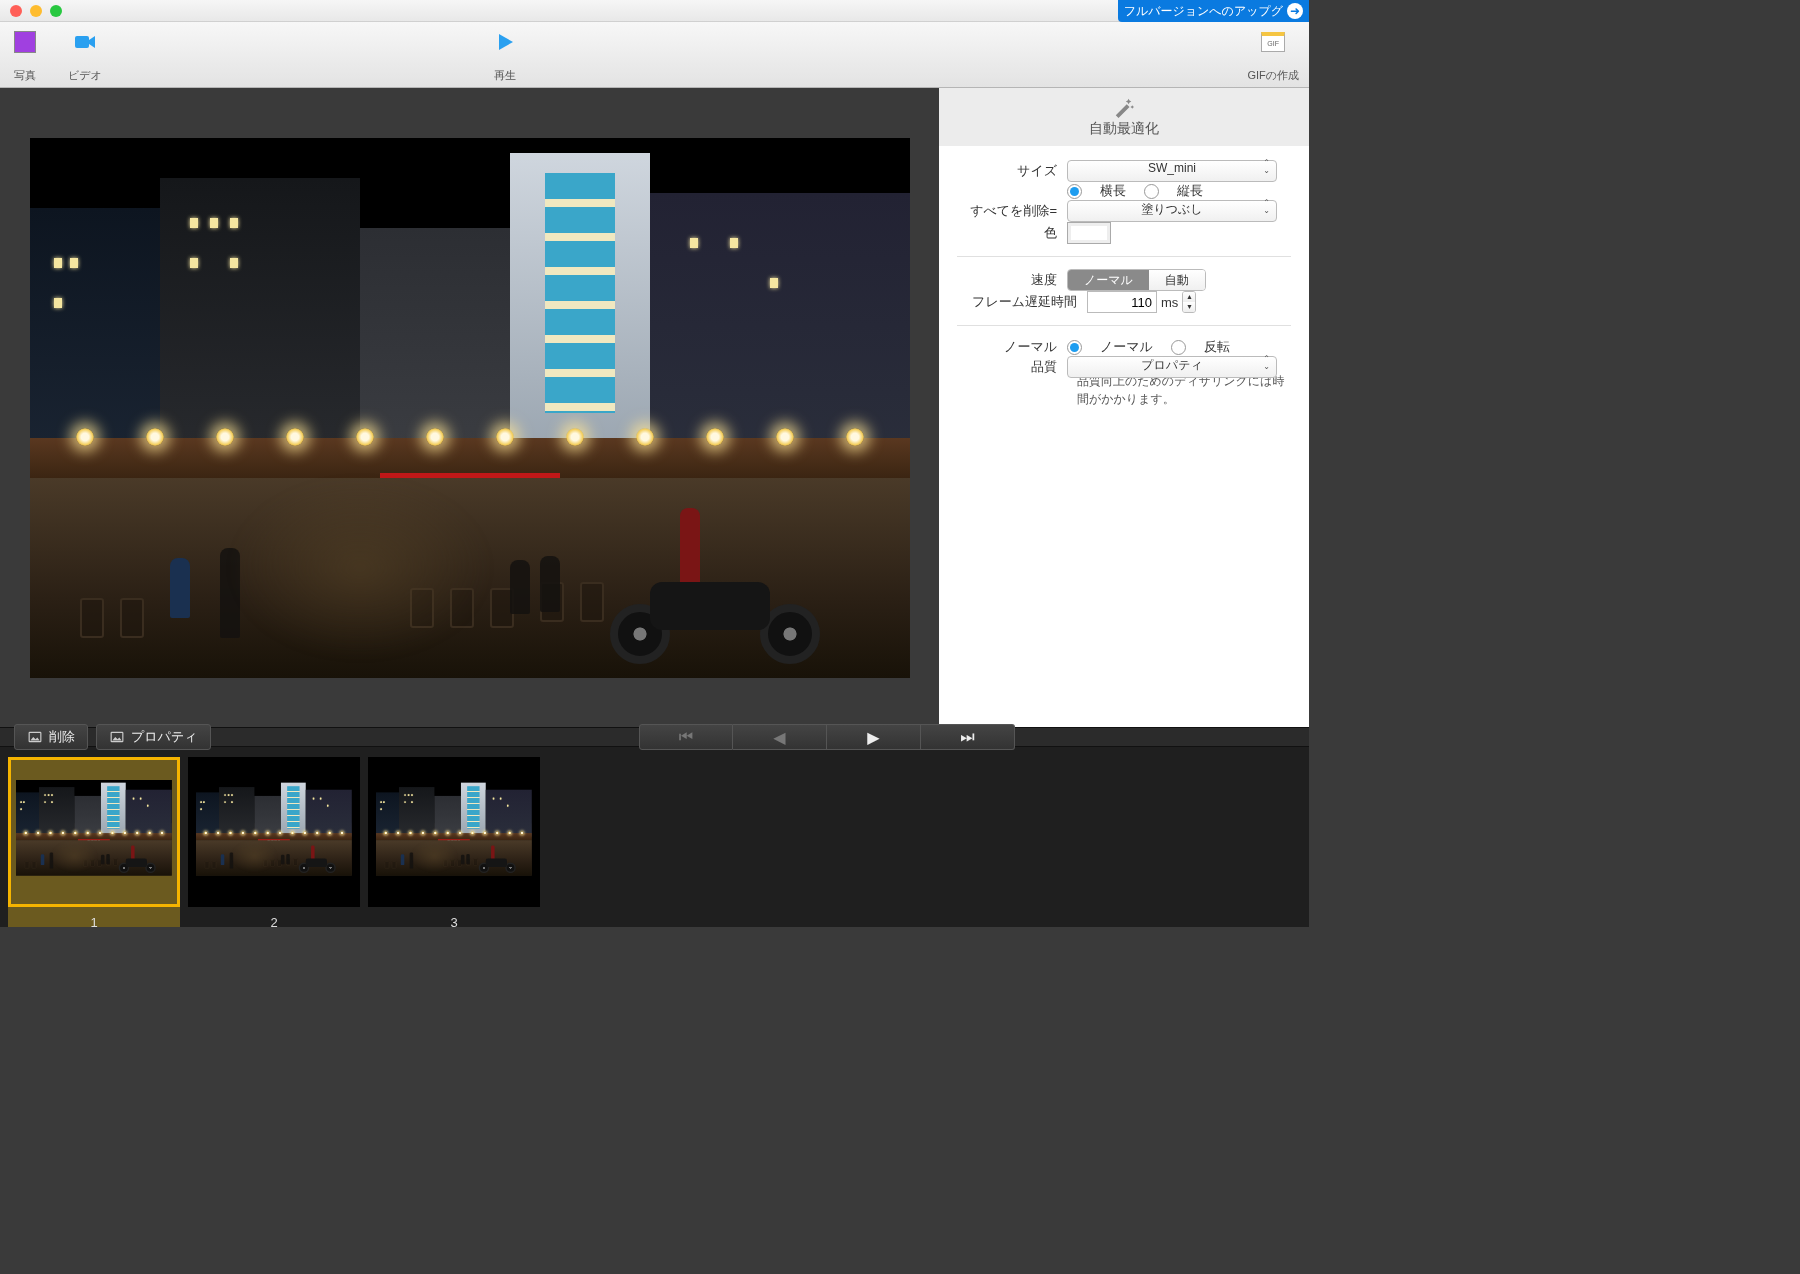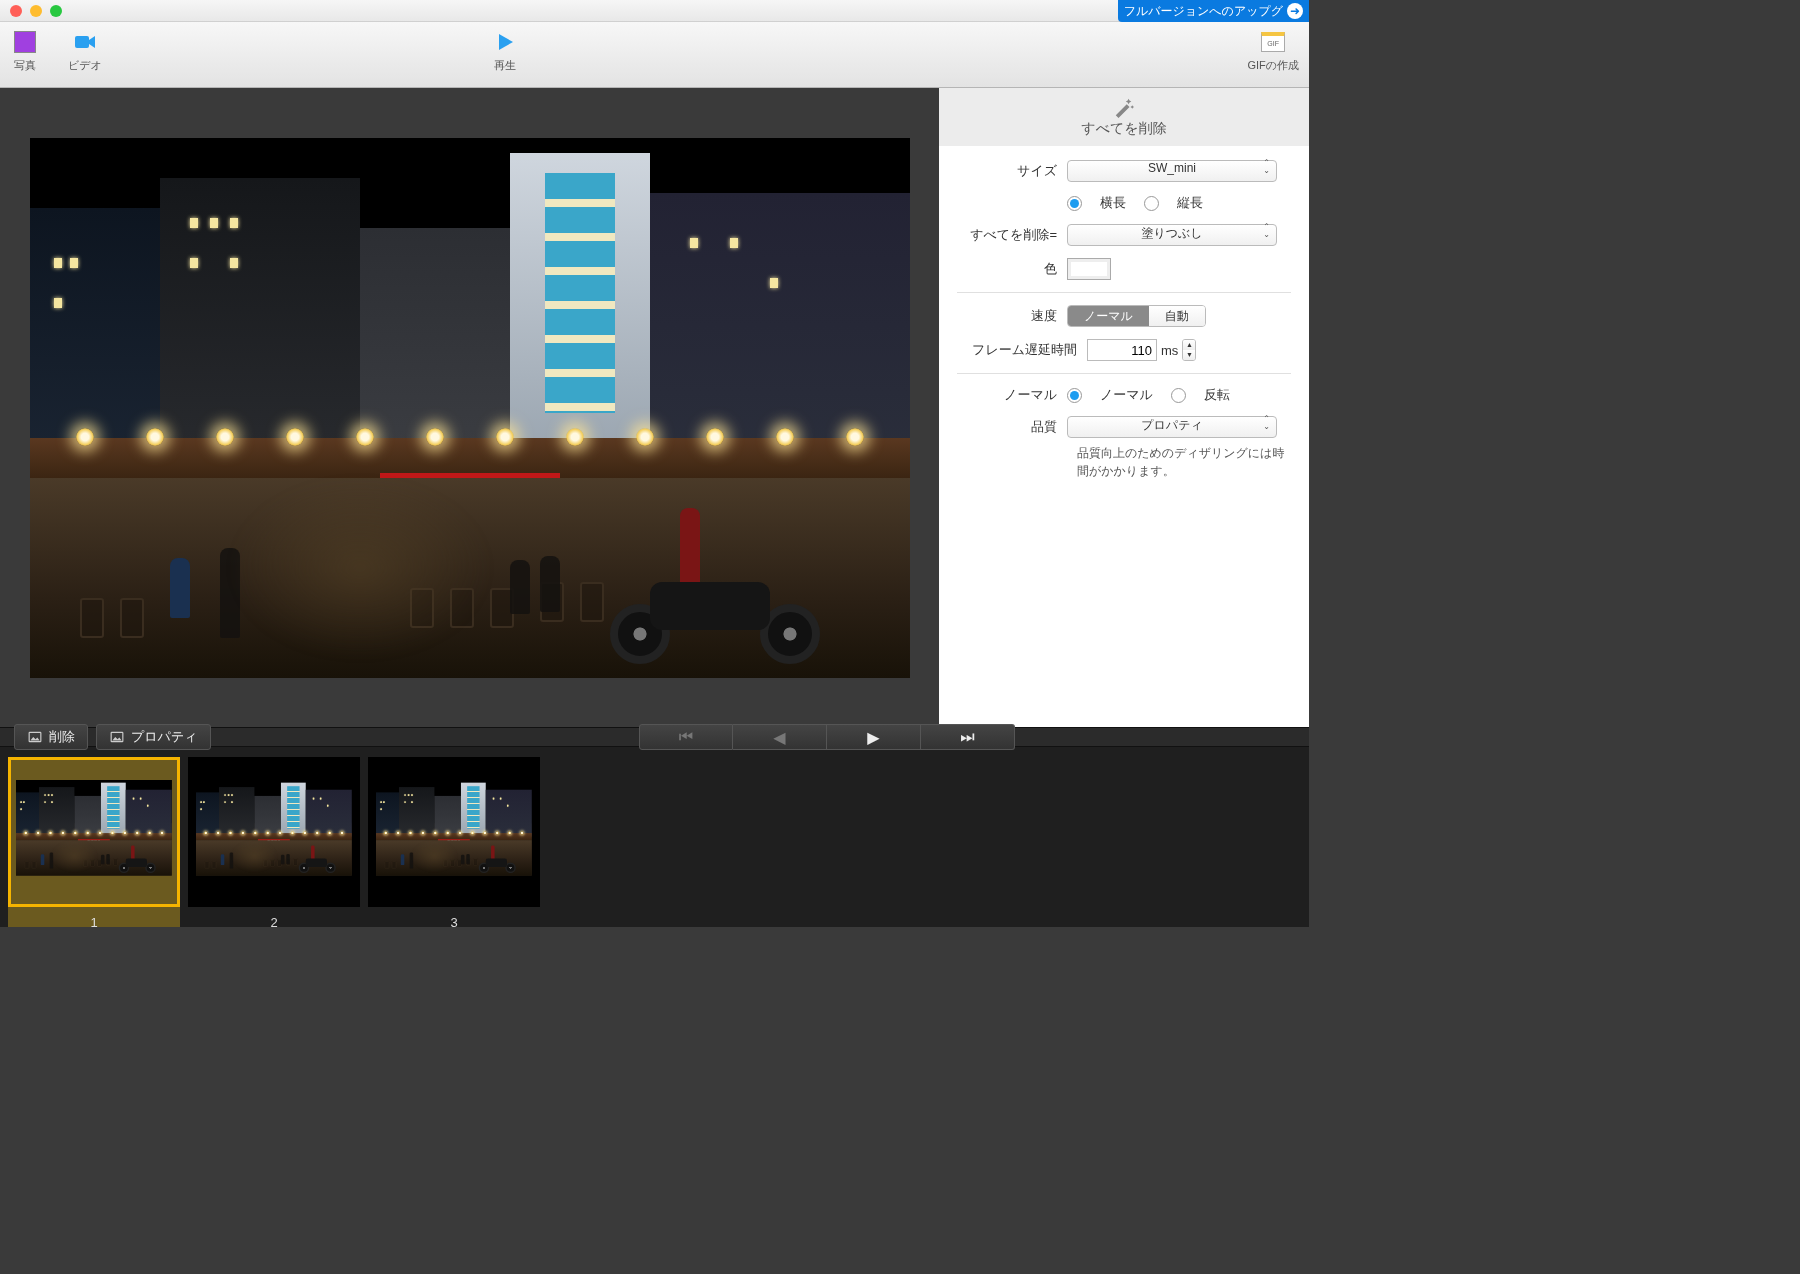--- a/index.html
+++ b/index.html
@@ -10,21 +10,21 @@
     .traffic { display: flex; gap: 8px; padding-left: 10px; }
     .tl { width: 12px; height: 12px; border-radius: 50%; }
     .tl.red{background:#ff5f57}.tl.amber{background:#febc2e}.tl.green{background:#28c840}
     .title { position:absolute; left:0; right:0; text-align:center; font-size:13px; color:#333; }
     .upgrade-banner { position:absolute; right:0; top:0; height:22px; background:#0a7ae0; color:#fff; font-size:12px; display:flex; align-items:center; padding:0 6px; gap:4px; border-radius:0 0 0 4px; }
     .upgrade-banner .arrow{width:16px;height:16px;border-radius:50%;background:#fff;color:#0a7ae0;display:flex;align-items:center;justify-content:center;font-size:12px;}
 
     
     .toolbar{height:66px;background:linear-gradient(#f7f7f7,#e3e3e3);border-bottom:1px solid #b5b5b5;display:flex;align-items:flex-start;padding:6px 10px 0;}
     .tb-group{display:flex;gap:28px;}
-    .tb-item{display:flex;flex-direction:column;align-items:center;gap:2px;font-size:11px;color:#555;cursor:pointer;text-align:right;}
+    .tb-item{display:flex;flex-direction:column;align-items:center;gap:12px;font-size:11px;color:#555;cursor:pointer;text-align:right;}
     .tb-icon{width:30px;height:28px;display:flex;align-items:center;justify-content:center;}
     .photo-icon{width:22px;height:22px;background:#a040e0;border:1px solid #888;}
     .video-icon{color:#2aa0f0;}
     .play-icon{color:#2aa0f0;}
     .tb-center{position:absolute;left:490px;}
     .tb-right{margin-left:auto;}
     .gif-icon{width:24px;height:20px;background:#fff;border:1px solid #aaa;border-top:4px solid #f5c542;display:flex;align-items:center;justify-content:center;font-size:7px;color:#666;}
 
     
     .main{display:flex;height:calc(100% - 88px - 200px);}
@@ -32,21 +32,21 @@
     .canvas-image{width:880px;height:540px;background:#000;position:relative;overflow:hidden;}
 
     
     .sidebar{width:370px;background:#fff;display:flex;flex-direction:column;}
     .side-tabs{display:flex;height:58px;}
     .side-tab{flex:1;display:flex;flex-direction:column;align-items:center;justify-content:center;gap:2px;font-size:14px;cursor:pointer;}
     .side-tab.active{background:#1e9df0;color:#fff;}
     .side-tab.inactive{background:#ececec;color:#555;}
     .side-tab svg{width:22px;height:22px;}
     .panel{padding:14px 18px;font-size:13px;color:#333;}
-    .prop-row{display:flex;align-items:center;margin-bottom:12px;}
+    .prop-row{display:flex;align-items:center;margin-bottom:0;}
     .prop-label{width:110px;text-align:right;padding-right:10px;color:#333;font-size:13px;}
     .prop-control{flex:1;}
     .select{width:210px;height:22px;border:1px solid #bbb;border-radius:4px;background:linear-gradient(#fff,#f0f0f0);font-size:12px;text-align:center;position:relative;cursor:pointer;}
     .select::after{content:"⌃\A⌄";white-space:pre;position:absolute;right:6px;top:-2px;font-size:8px;line-height:8px;color:#555;}
     .radio-row{display:flex;gap:18px;align-items:center;}
     .radio{width:15px;height:15px;border-radius:50%;border:1px solid #999;background:#fff;display:inline-flex;align-items:center;justify-content:center;}
     .radio.checked::after{content:"";width:9px;height:9px;border-radius:50%;background:#1e9df0;}
     .radio-lbl{font-size:13px;}
     .colorwell{width:44px;height:22px;border:1px solid #aaa;background:#fff;box-shadow:inset 0 0 0 3px #eee;}
     .hr{border:none;border-top:1px solid #e0e0e0;margin:12px 0;}
@@ -214,21 +214,21 @@
       </div>
     </div>
   </div>
 
   <div class="sidebar">
     <div class="side-tabs">
       <div class="side-tab inactive">
         <svg viewBox="0 0 24 24" fill="#888">
             <path d="M3 21l12-12 3 3L6 24zM17 3l1 2 2 1-2 1-1 2-1-2-2-1 2-1zM21 10l.7 1.3L23 12l-1.3.7L21 14l-.7-1.3L19 12l1.3-.7z"></path>
           </svg>
-        <span>すべてを削除</span>
+        <span>自動最適化</span>
       </div>
     </div>
 
     <div class="panel">
       <div class="prop-row">
         <div class="prop-label">サイズ</div>
         <div class="prop-control">
             <div class="select"><span>SW_mini</span></div>
           </div>
       </div>

